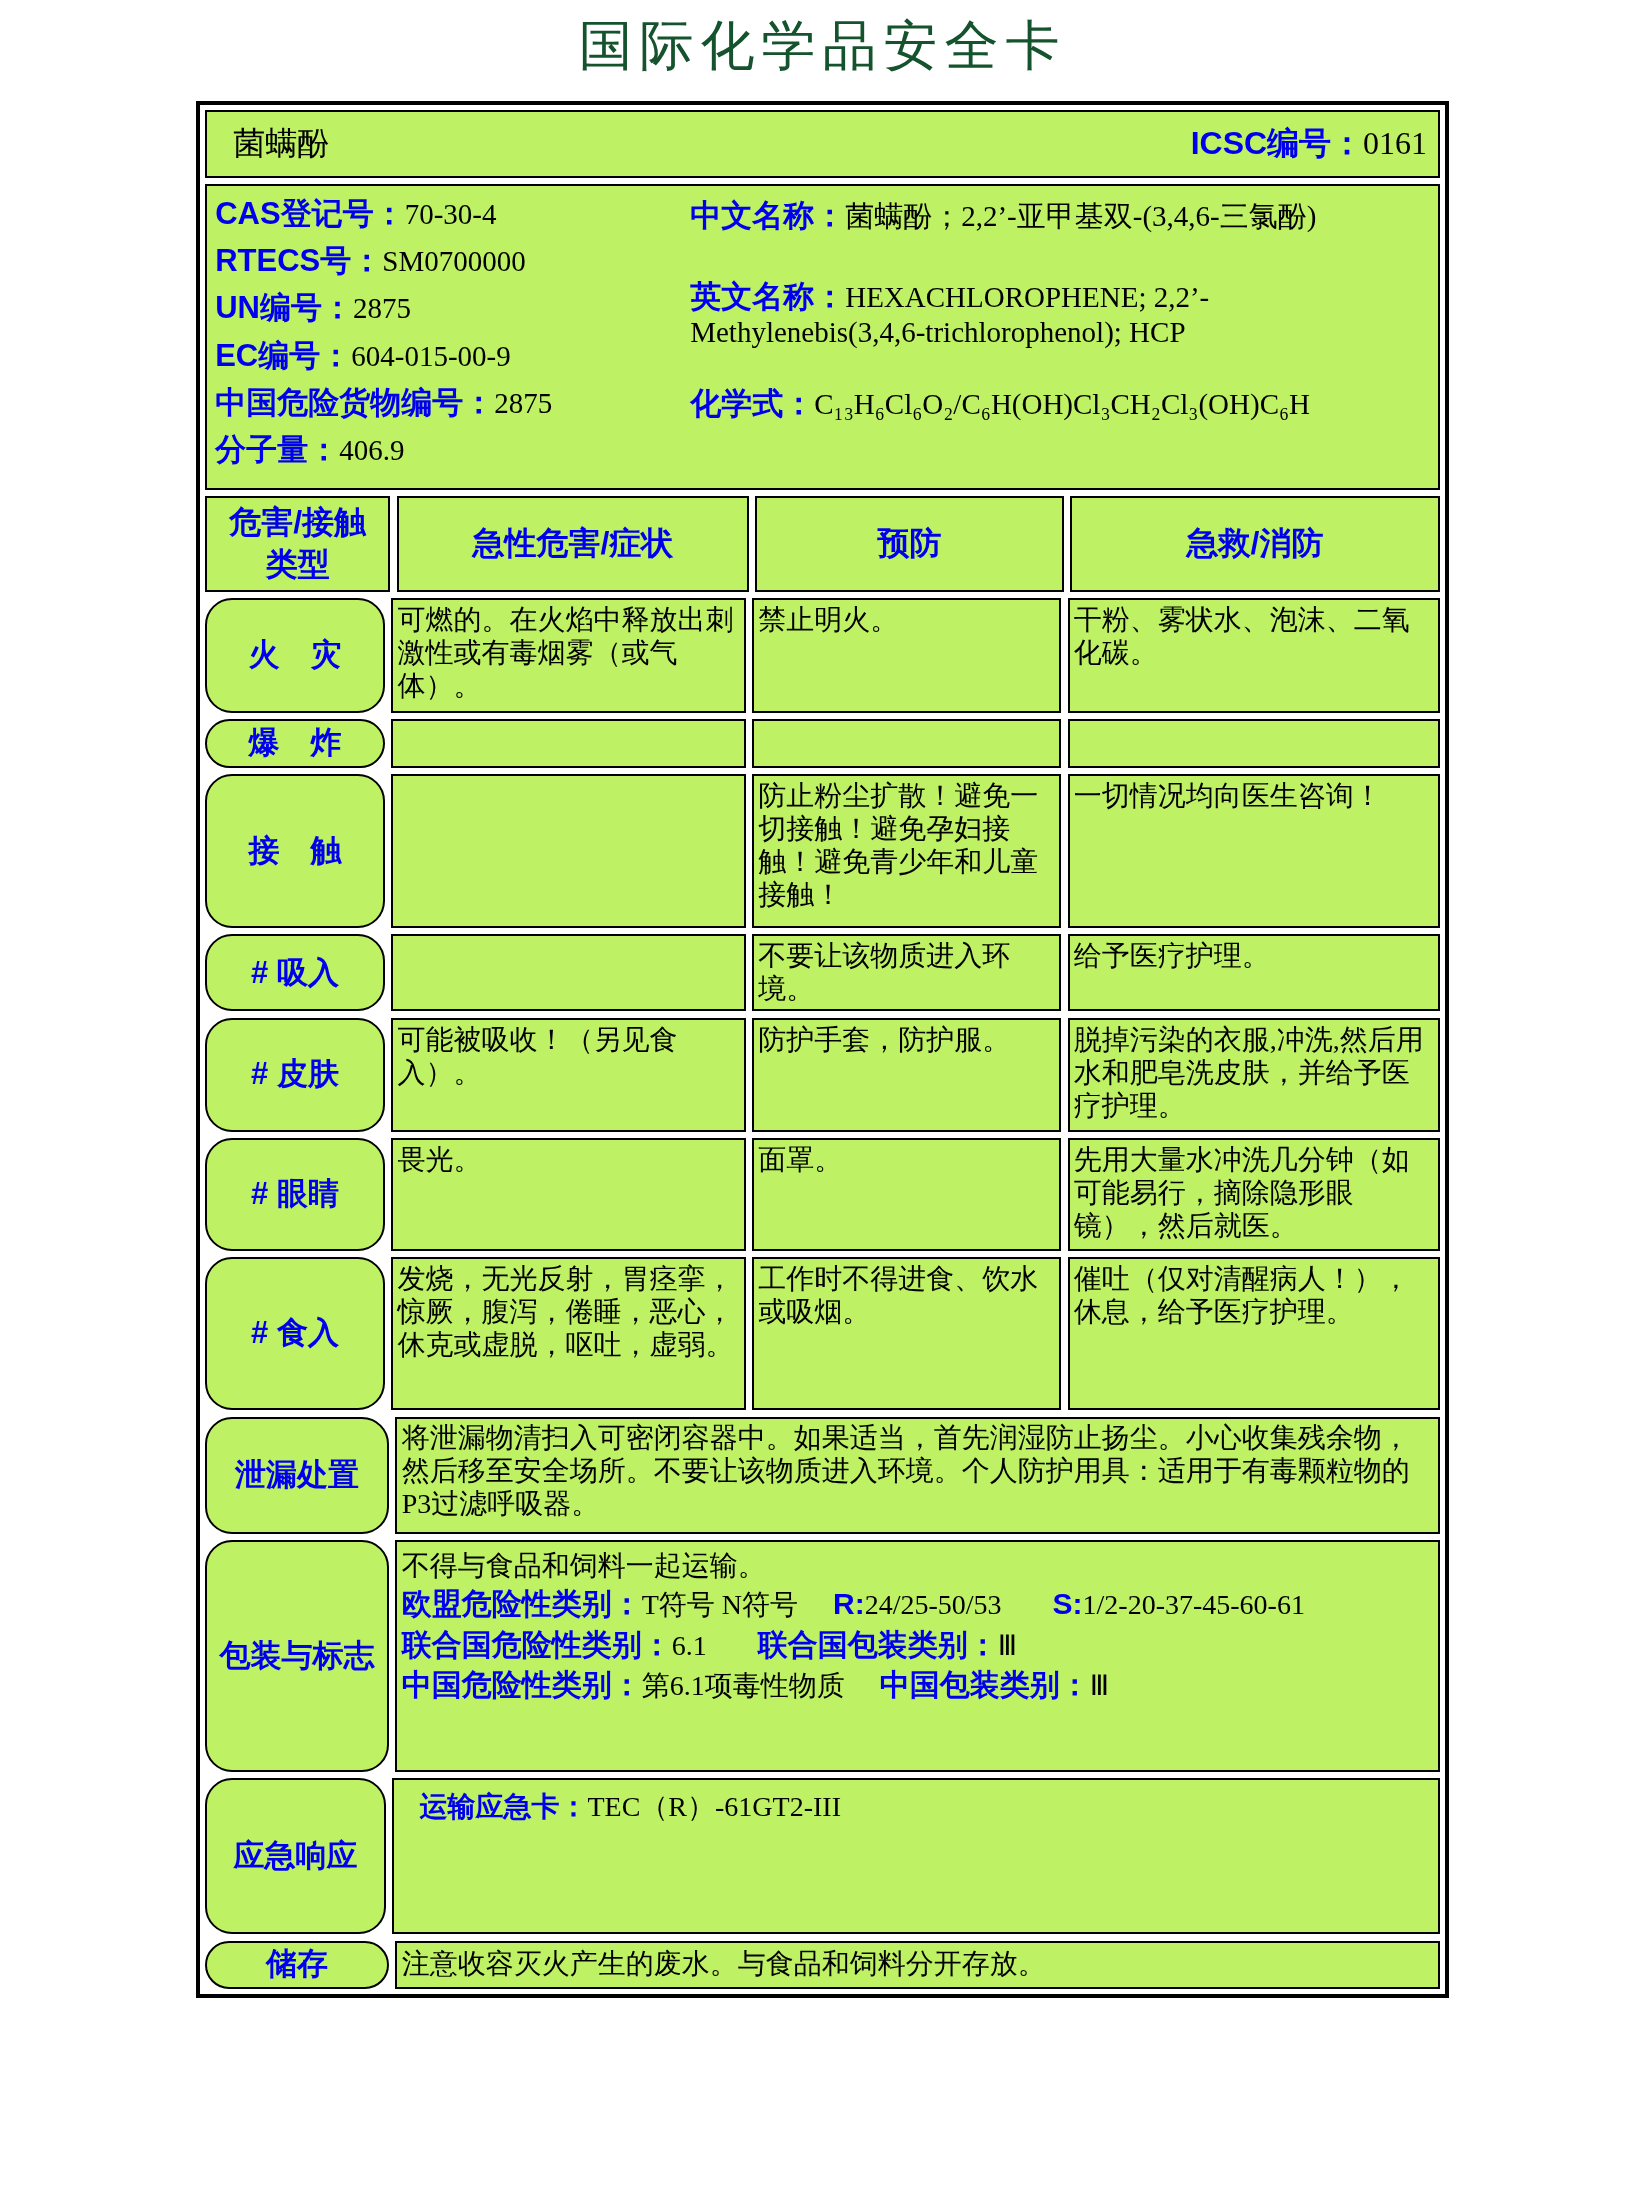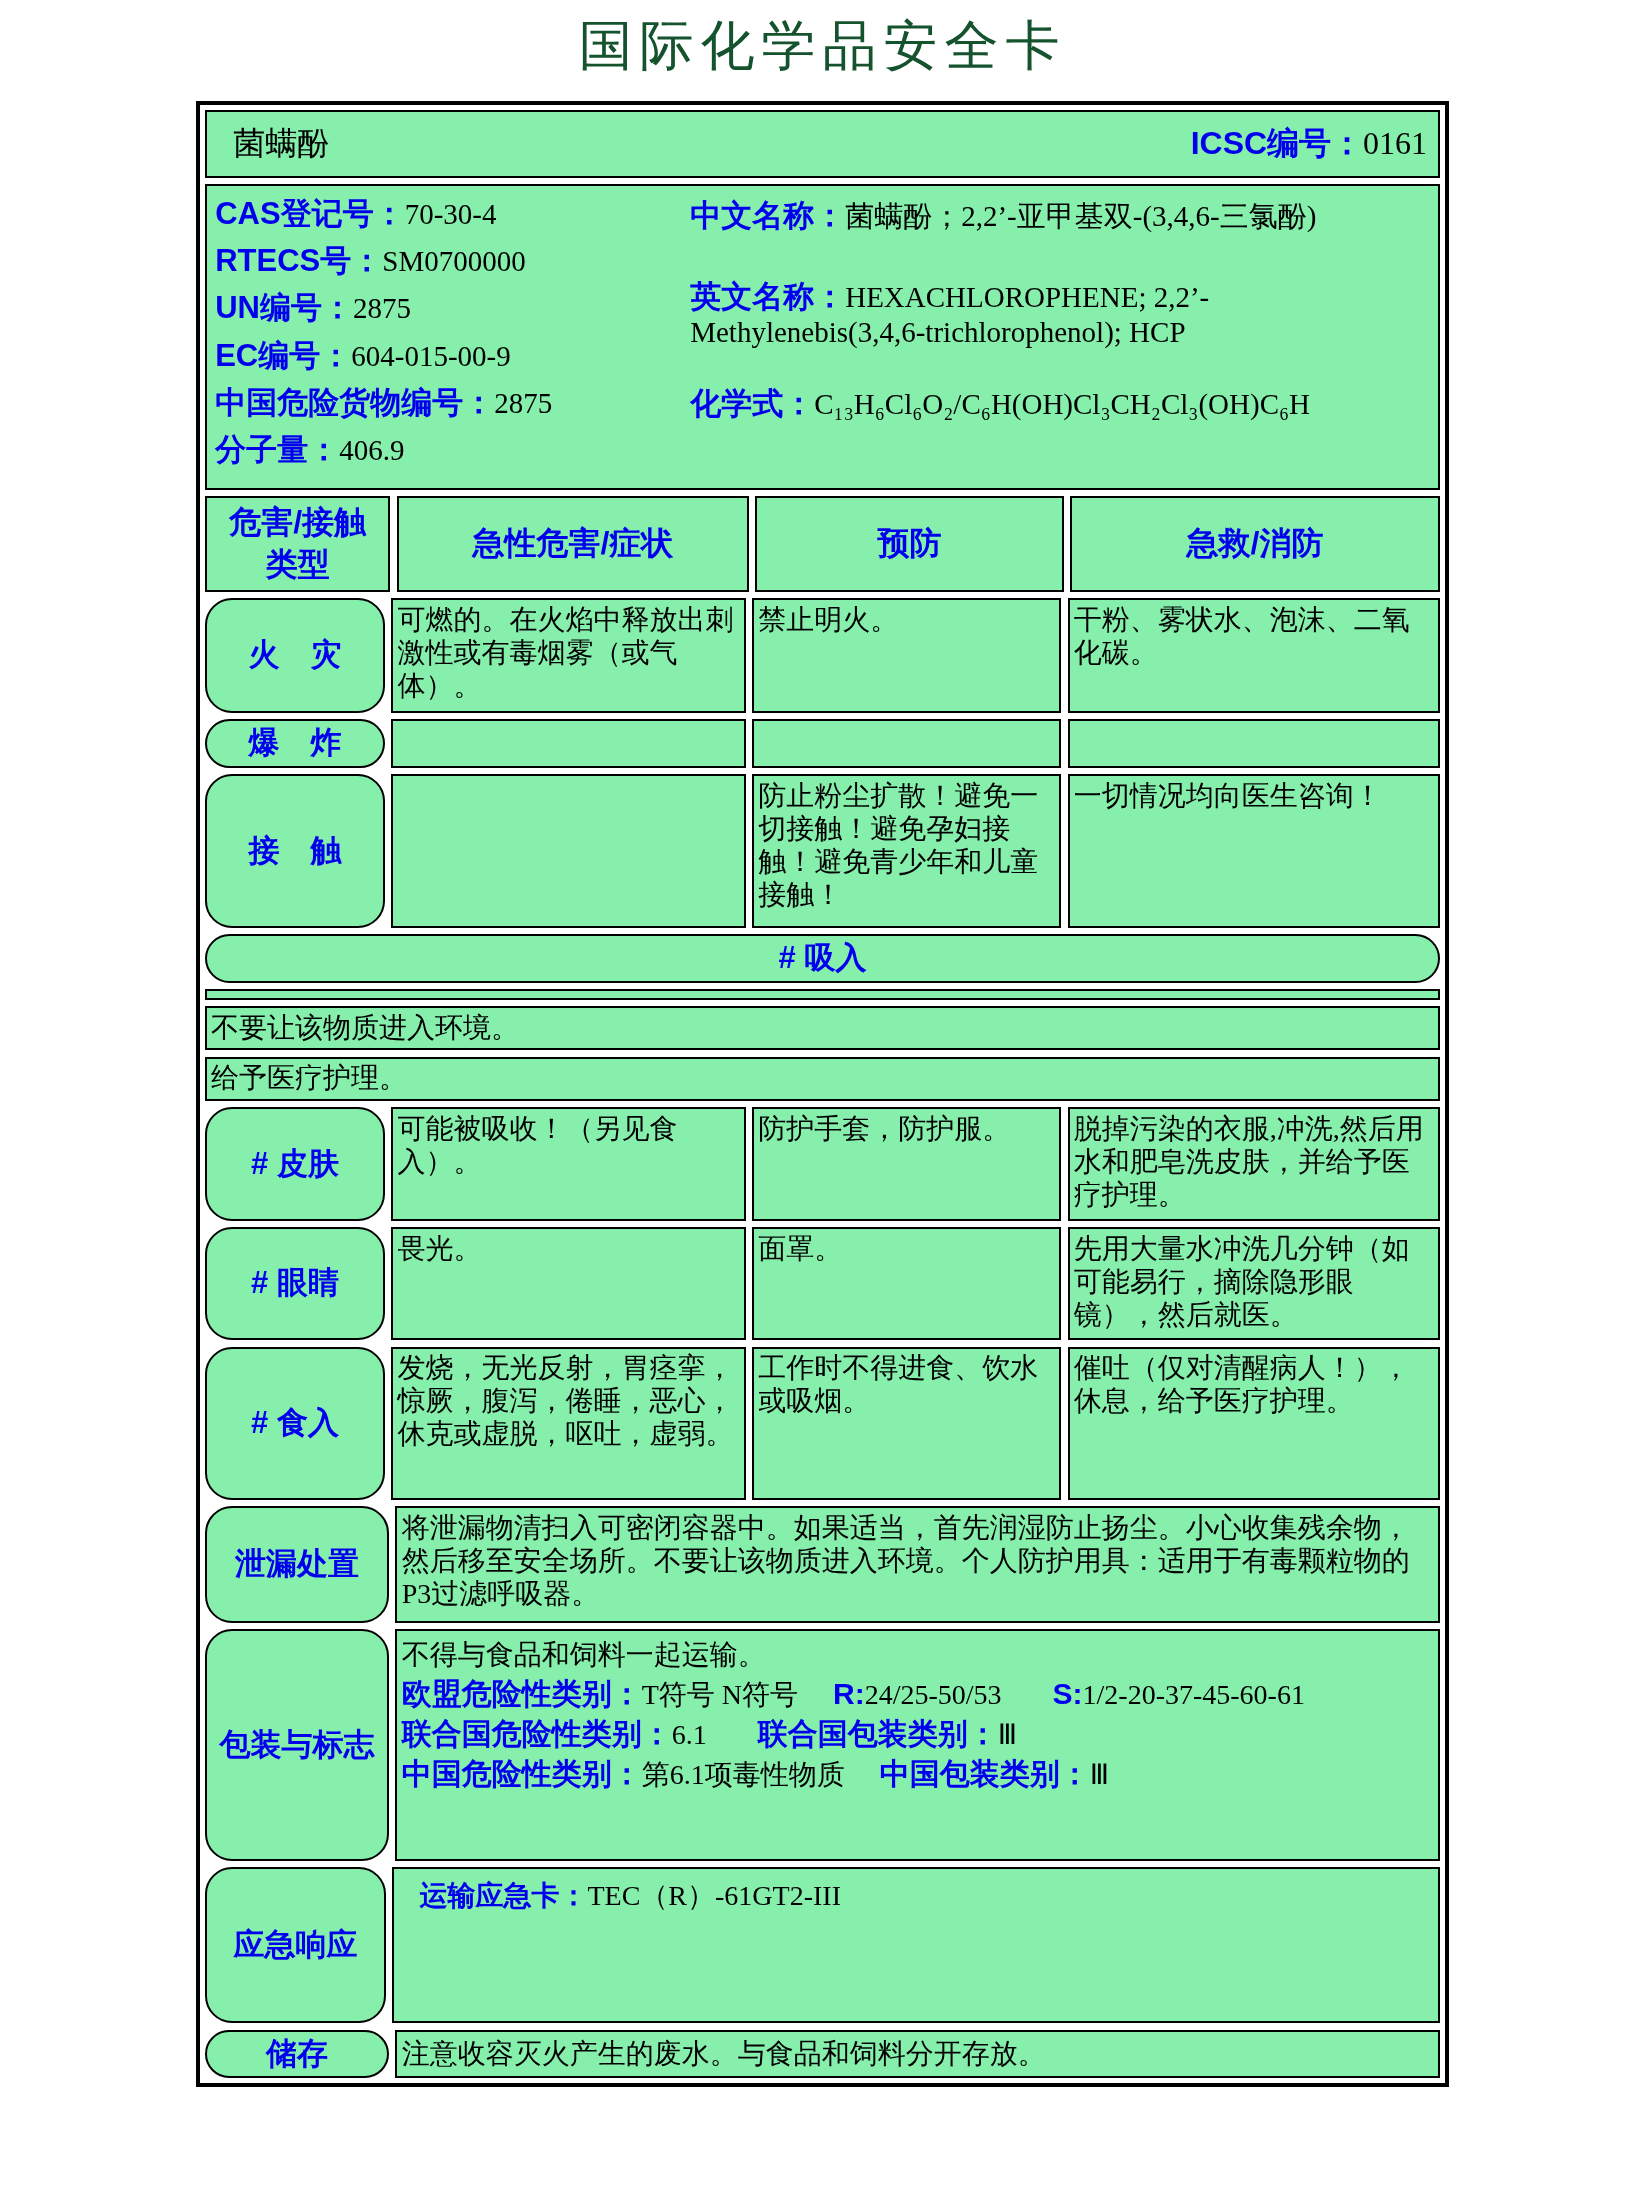--- a/index.html
+++ b/index.html
@@ -21,21 +21,21 @@
     margin: 18px auto 0 auto;
     border: 4.2px solid #000;
     padding: 4.9px;
     display: flex;
     flex-direction: column;
     gap: 6.3px;
     background: #fff;
   }
 
   .row { display: flex; gap: 6.3px; align-items: stretch; }
-  .cell { border: 2.8px solid #000; background: #86efac; }
+  .cell { border: 2.8px solid #000; background: #bef264; }
 
   
   .c1 { flex: 262 0 0; }
   .c2 { flex: 523 0 0; }
   .c3 { flex: 454 0 0; }
   .c4 { flex: 551 0 0; }
   .cwide { flex: 1546 0 0; }
   .lab   { color: #0000ee; font-family: "Liberation Sans", sans-serif; font-weight: bold; }
 
   .label-cell {
@@ -56,21 +56,21 @@
     padding: 2.8px 5.6px 4.2px 4.2px;
   }
 
   
   .h-name  { min-height: 68px;  }
   .h-id    { min-height: 270px; }
   .h-head  { min-height: 96px; }
   .h-fire  { min-height: 115px; }
   .h-expl  { min-height: 46px;  }
   .h-expo  { min-height: 154px; }
-  .h-inh   { min-height: 76px; flex-direction: column; }
+  .h-inh   { min-height: 76px; }
   .h-skin  { min-height: 114px; }
   .h-eye   { min-height: 113px; }
   .h-ing   { min-height: 153px; }
   .h-spill { min-height: 117px; }
   .h-pack  { min-height: 232px; }
   .h-emer  { min-height: 156px; }
   .h-stor  { min-height: 40px;  }
 
   
   .name-cell {

